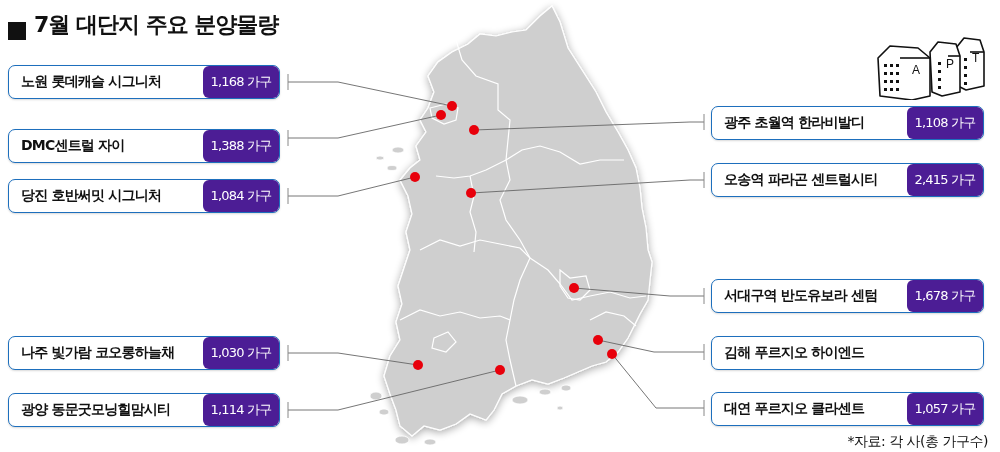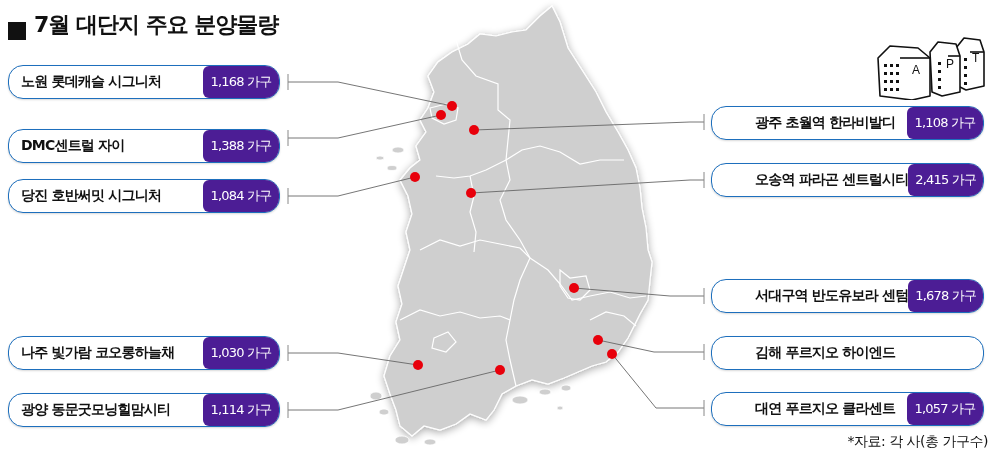--- a/index.html
+++ b/index.html
@@ -10,37 +10,37 @@
       position: absolute; left: 8px; top: 10px;
       font-size: 22px; font-weight: bold; letter-spacing: -1px; color: #111;
       display: flex; align-items: flex-end; gap: 8px;
     }
     .title .sq { width: 18px; height: 18px; background: #111; display: inline-block; }
 
     #map-svg { position: absolute; left: 0; top: 0; width: 1000px; height: 452px; }
 
     .card {
       position: absolute; height: 34px;
-      border: 1.5px solid #1d6fbd; border-radius: 15px;
+      border: 1.5px solid #1d6fbd; border-radius: 7px;
       background: #fff; display: flex; overflow: hidden;
       box-shadow: 0 1px 2px rgba(0,0,0,0.15);
     }
     .card .name {
       flex: 1; display: flex; align-items: center; padding-left: 12px;
       font-size: 14px; font-weight: bold; letter-spacing: -0.8px; color: #111;
       white-space: nowrap;
     }
     .card .units {
       width: 76px; background: #4c1d95; color: #fff;
       display: flex; align-items: center; justify-content: center;
       font-size: 13px; letter-spacing: -0.8px; border-radius: 6px 0 0 6px;
       white-space: nowrap;
     }
     .card.left { left: 8px; width: 272px; }
-    .card.right { left: 711px; width: 273px; padding-left: 31px; }
+    .card.right { left: 711px; width: 273px; }
 
     .source {
       position: absolute; right: 12px; top: 433px;
       font-size: 14px; letter-spacing: -0.5px; color: #111;
     }
 
     .apt { position: absolute; left: 872px; top: 34px; width: 120px; height: 66px; }
   </style>
 </head>
 <body>

